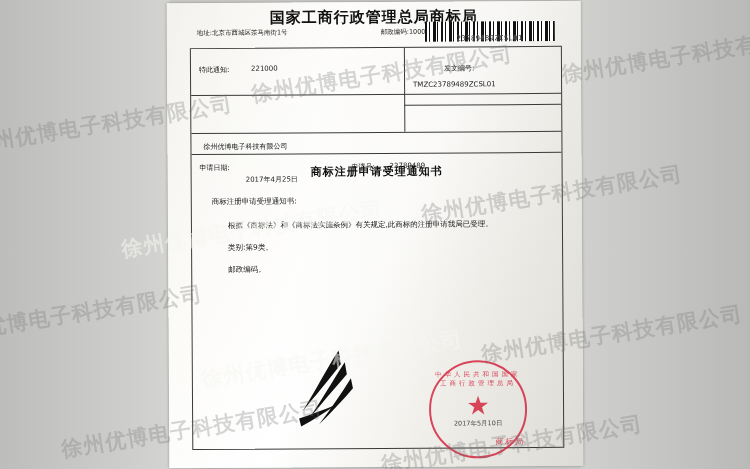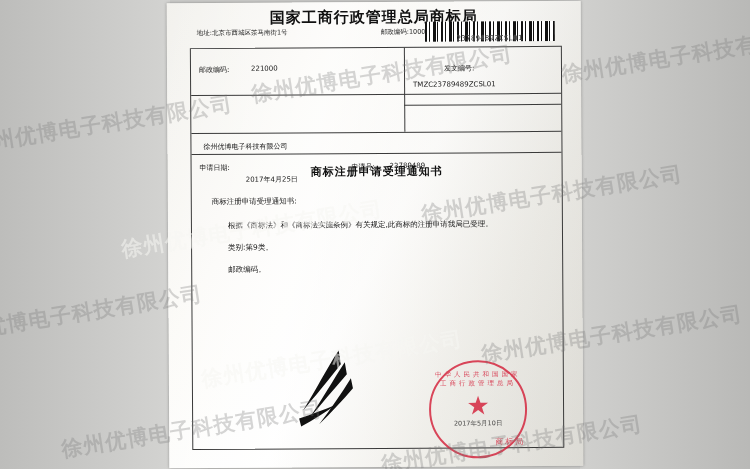--- a/index.html
+++ b/index.html
@@ -272,21 +272,21 @@
 
       <div class="frame">
 
         <div class="row-line" style="top:46px;"></div>
         <div class="row-line" style="top:84px;"></div>
         <div class="row-line" style="top:57px; left:213px;"></div>
         <div class="row-line" style="top:105px;"></div>
 
         <div class="col-line" style="left:213px; height:84px;"></div>
 
-        <div class="cell" style="left:8px; top:16px;">邮政编码:</div>
+        <div class="cell" style="left:8px; top:16px;">特此通知:</div>
         <div class="cell" style="left:60px; top:16px;">221000</div>
 
         <div class="cell" style="left:228px; top:16px;margin-left:25px;">发文编号:</div>
         <div class="cell" style="left:222px; top:33px; font-size:7px;">TMZC23789489ZCSL01</div>
 
         <div class="cell" style="left:12px; top:93px;">徐州优博电子科技有限公司</div>
 
         <div class="cell" style="left:8px; top:114px;">申请日期:</div>
         <div class="cell" style="left:54px; top:114px;margin-top:12px;">2017年4月25日</div>
         <div class="cell" style="left:160px; top:114px;text-align:right;">申请号:</div>

